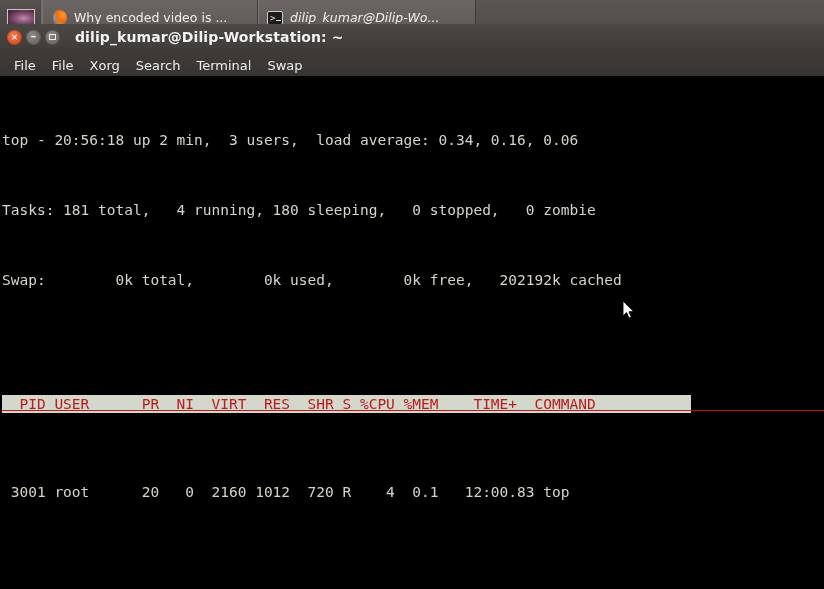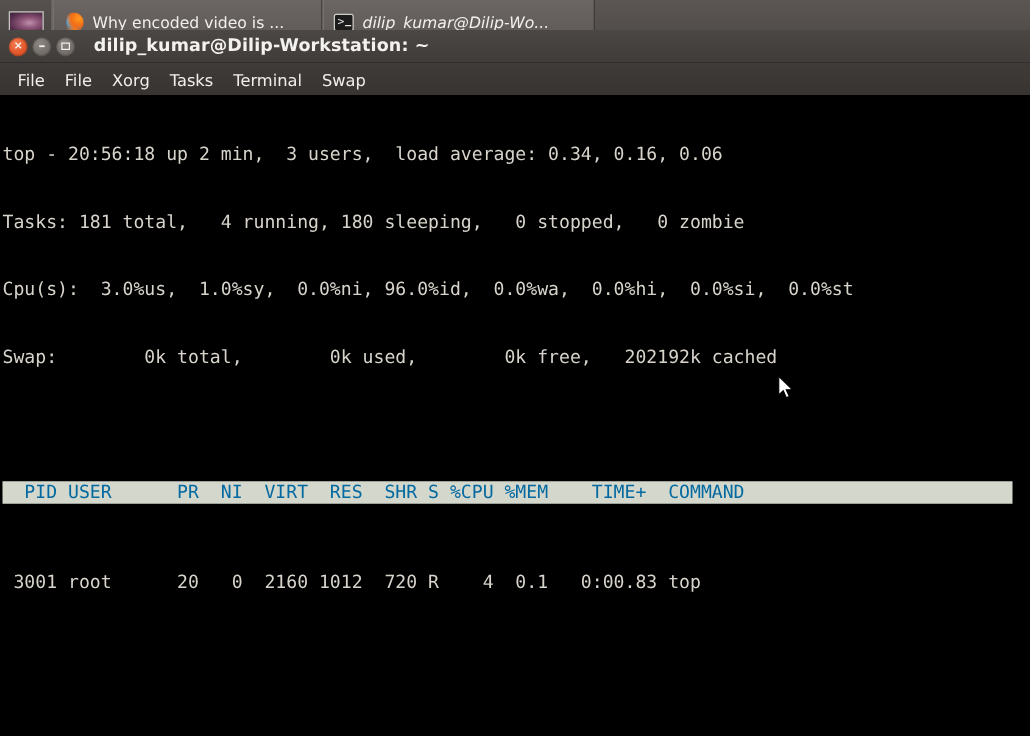--- a/index.html
+++ b/index.html
@@ -179,27 +179,28 @@
     height: 513px;
     overflow: hidden;
     font-family: "DejaVu Sans Mono", monospace;
     font-size: 14.5px;
     line-height: 18px;
     color: #d8d4cc;
     padding: 3px 0 0 2px;
     box-sizing: border-box;
     white-space: pre;
   }
-  .tline { height: 18px; white-space: pre; }
+  .tline { height: 18px; white-space: pre; margin-top: 16px; }
   .hdr-row {
     background: #d4d7cc;
-    color: #0369a1;
-    width: 808px;
+    color: #b91c1c;
+    width: 689px;
     height: 18px;
     white-space: pre;
+    text-decoration: underline;
   }
 
   
   #cursor {
     position: absolute;
     left: 623px; top: 225px;
     width: 12px; height: 19px;
     pointer-events: none;
   }
 </style>
@@ -240,34 +241,33 @@
       <div class="wbtn max">
         <span class="glyph"></span>
       </div>
       <div id="wintitle">dilip_kumar@Dilip-Workstation: ~</div>
     </div>
 
     <div id="menubar">
       <div class="menu-item">File</div>
       <div class="menu-item">File</div>
       <div class="menu-item">Xorg</div>
-      <div class="menu-item">Tasks</div>
+      <div class="menu-item">Search</div>
       <div class="menu-item">Terminal</div>
       <div class="menu-item">Swap</div>
     </div>
 
     <div id="termbody">
       <div class="tline">top - 20:56:18 up 2 min,  3 users,  load average: 0.34, 0.16, 0.06</div>
       <div class="tline">Tasks: 181 total,   4 running, 180 sleeping,   0 stopped,   0 zombie</div>
-      <div class="tline">Cpu(s):  3.0%us,  1.0%sy,  0.0%ni, 96.0%id,  0.0%wa,  0.0%hi,  0.0%si,  0.0%st</div>
       <div class="tline">Swap:        0k total,        0k used,        0k free,   202192k cached</div>
       <div class="tline">&nbsp;</div>
       <div class="hdr-row">  PID USER      PR  NI  VIRT  RES  SHR S %CPU %MEM    TIME+  COMMAND                                      </div>
 
-      <div class="tline"> 3001 root      20   0  2160 1012  720 R    4  0.1   0:00.83 top</div>
+      <div class="tline"> 3001 root      20   0  2160 1012  720 R    4  0.1   12:00.83 top</div>
       
       
       
       
       
       
       
       
       
       

